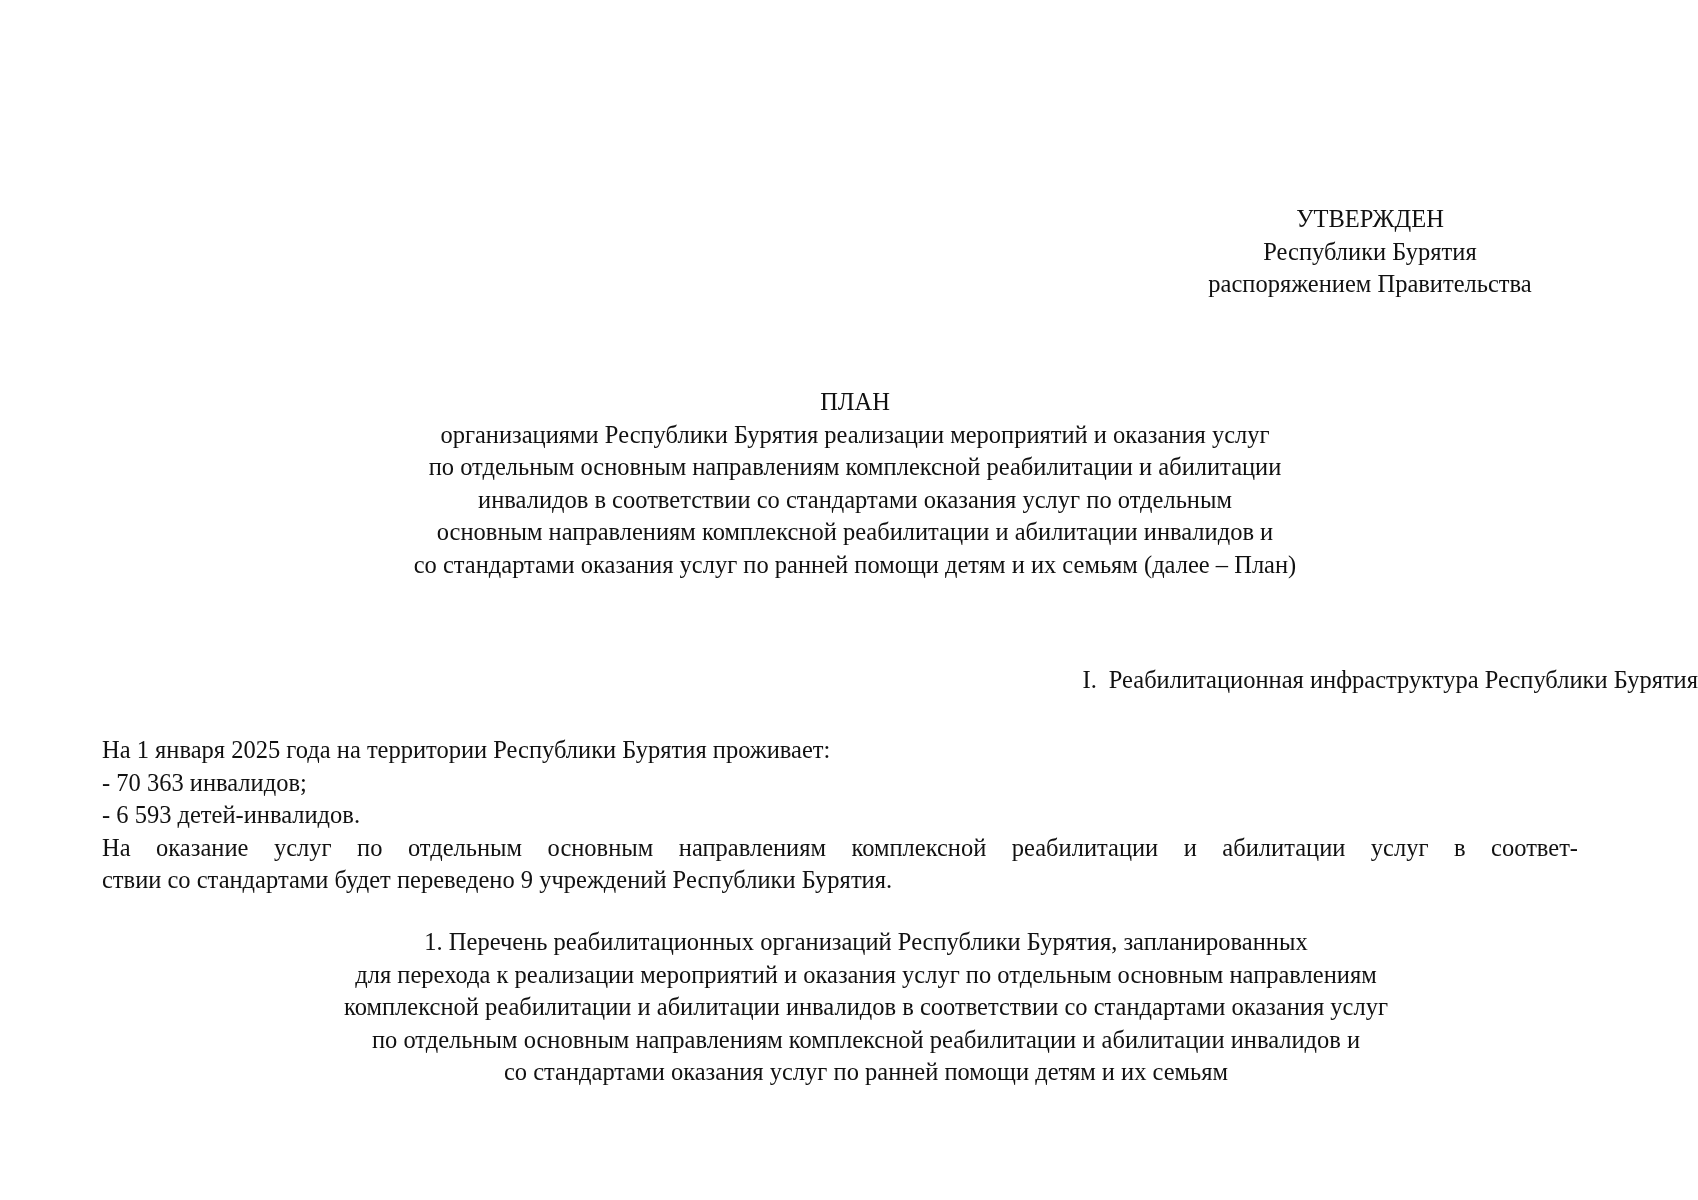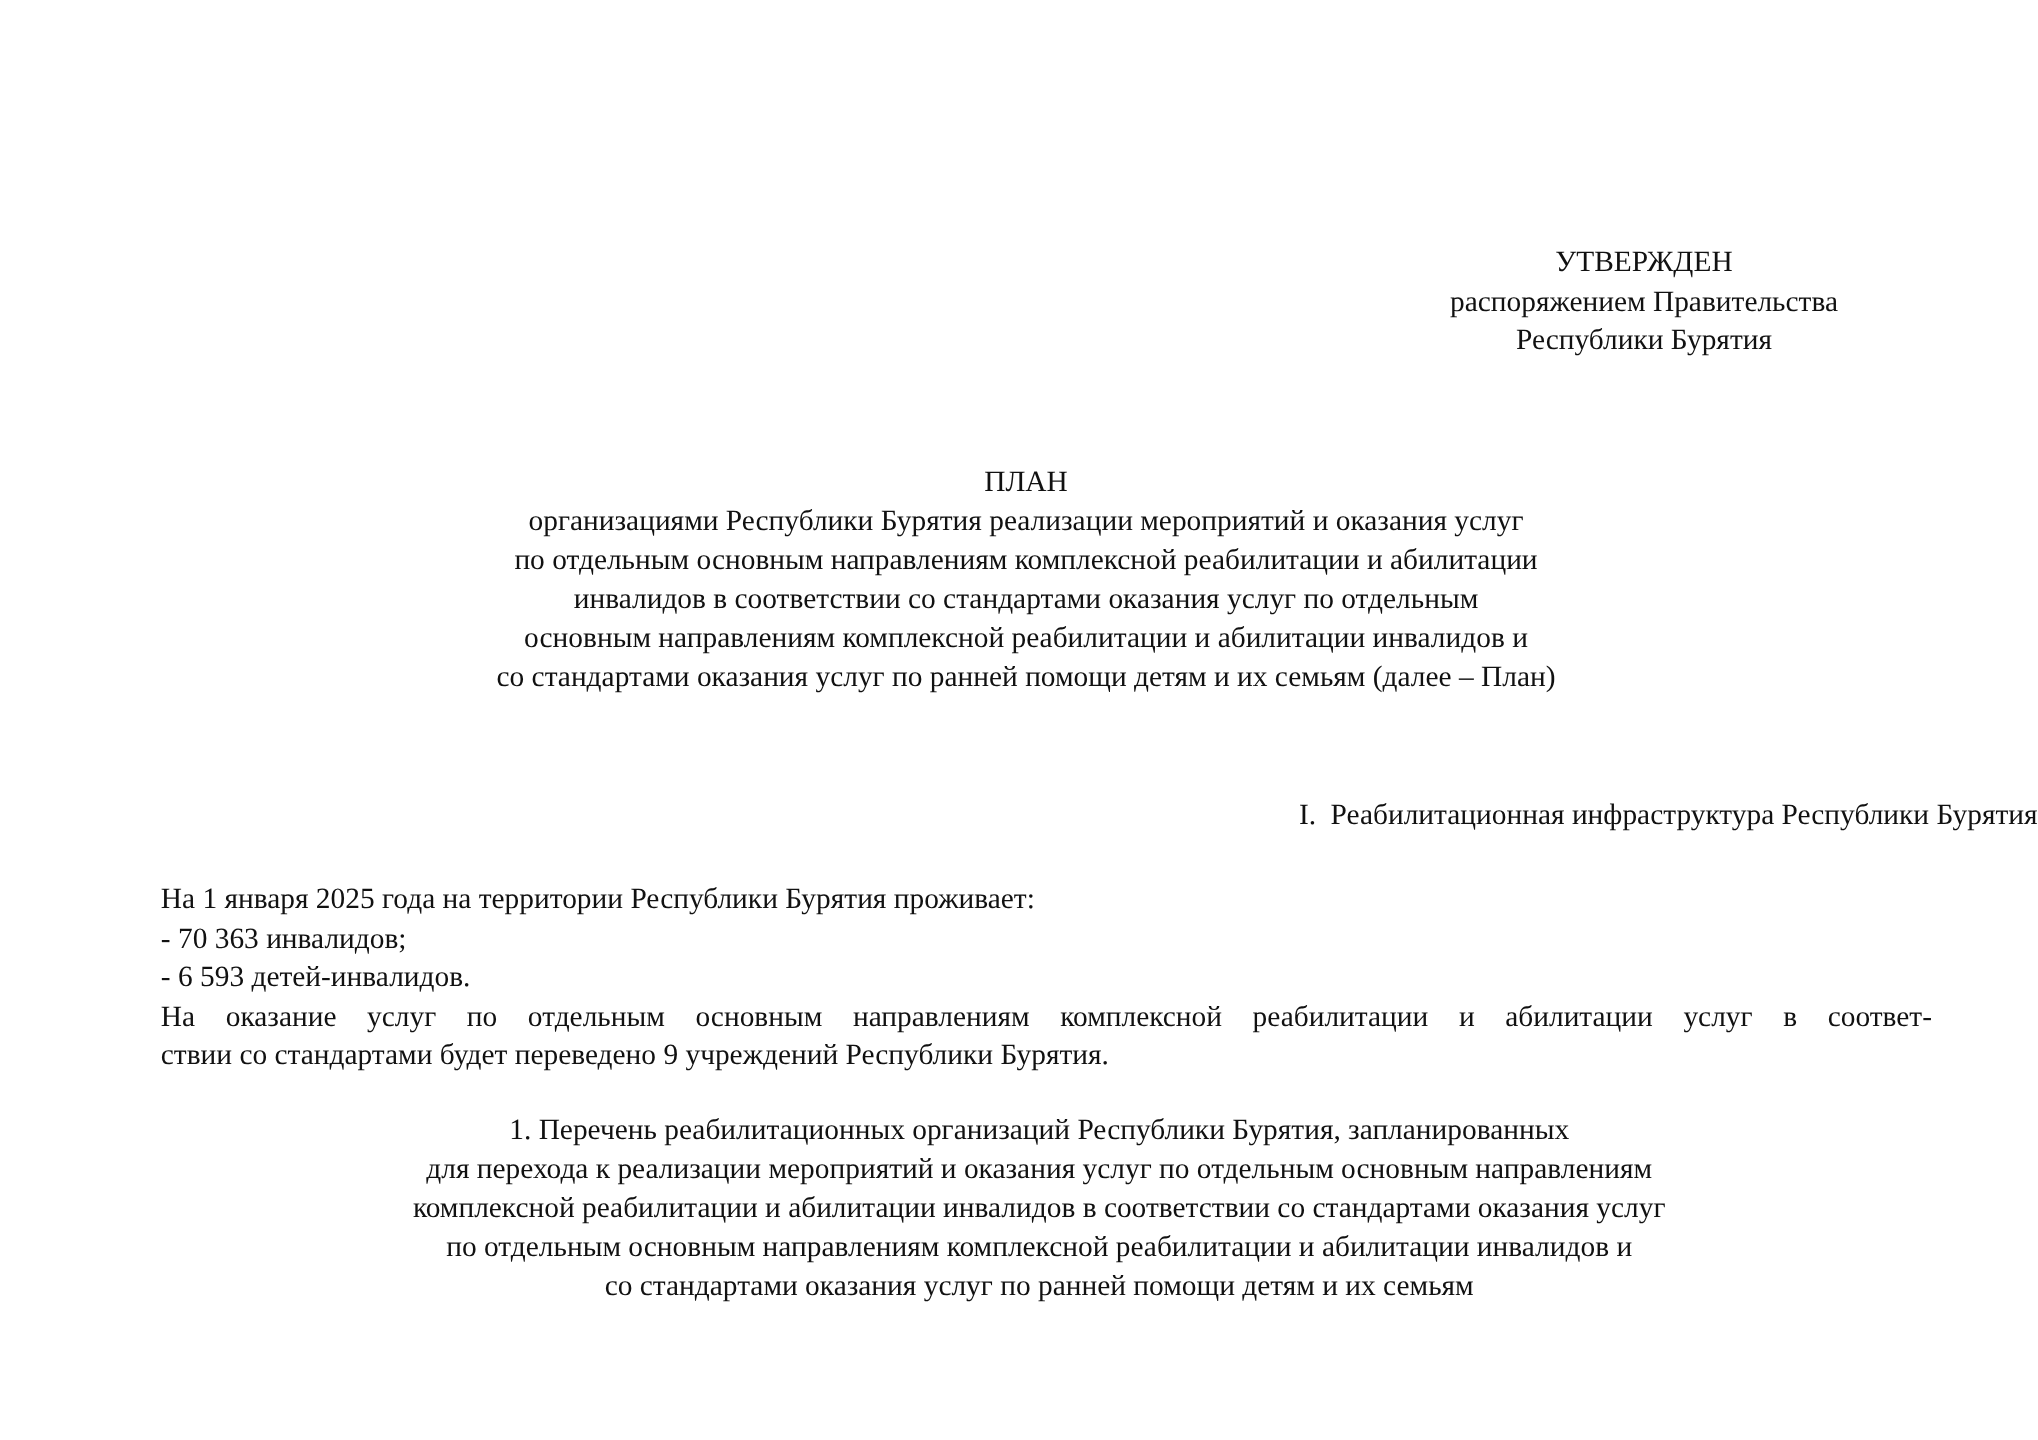--- a/index.html
+++ b/index.html
@@ -48,21 +48,21 @@
       width: 1698px;
       text-align: right;
       white-space: nowrap;
     }
     .section-heading .num {
       display: inline-block;
       margin-right: 12px;
     }
     .body-text {
       position: absolute;
-      left: 134px;
+      left: 102px;
       top: 734px;
       width: 1476px;
     }
     .body-text .line { white-space: nowrap; }
     .body-text .para {
       text-align: justify;
       text-align-last: left;
     }
     .body-text .para .justified {
       display: block;
@@ -79,22 +79,22 @@
     }
     .sub-heading div { white-space: nowrap; }
   </style>
 </head>
 <body>
 
 <div class="page">
 
   <div class="approval">
     <div>УТВЕРЖДЕН</div>
+    <div>Республики Бурятия</div>
     <div>распоряжением Правительства</div>
-    <div>Республики Бурятия</div>
   </div>
 
   <div class="title-block">
     <div>ПЛАН</div>
     <div>организациями Республики Бурятия реализации мероприятий и оказания услуг</div>
     <div>по отдельным основным направлениям комплексной реабилитации и абилитации</div>
     <div>инвалидов в соответствии со стандартами оказания услуг по отдельным</div>
     <div>основным направлениям комплексной реабилитации и абилитации инвалидов и</div>
     <div>со стандартами оказания услуг по ранней помощи детям и их семьям (далее – План)</div>
   </div>

